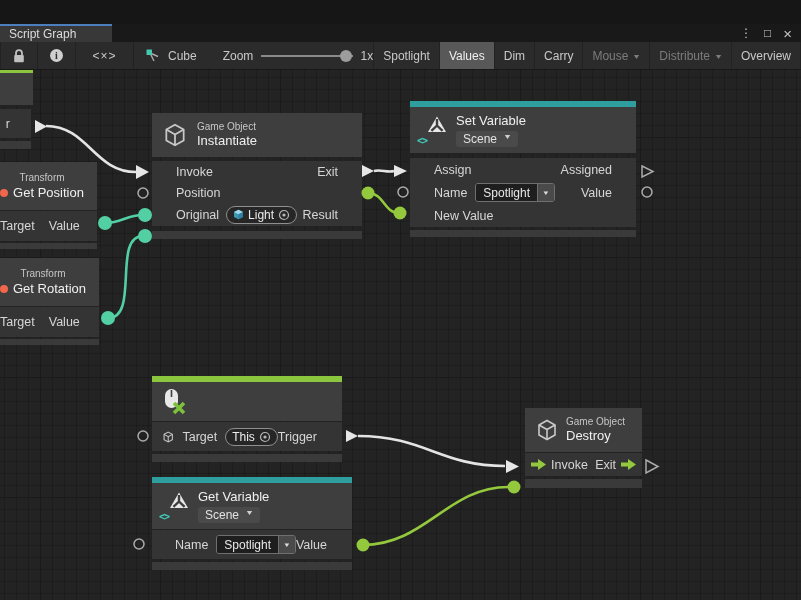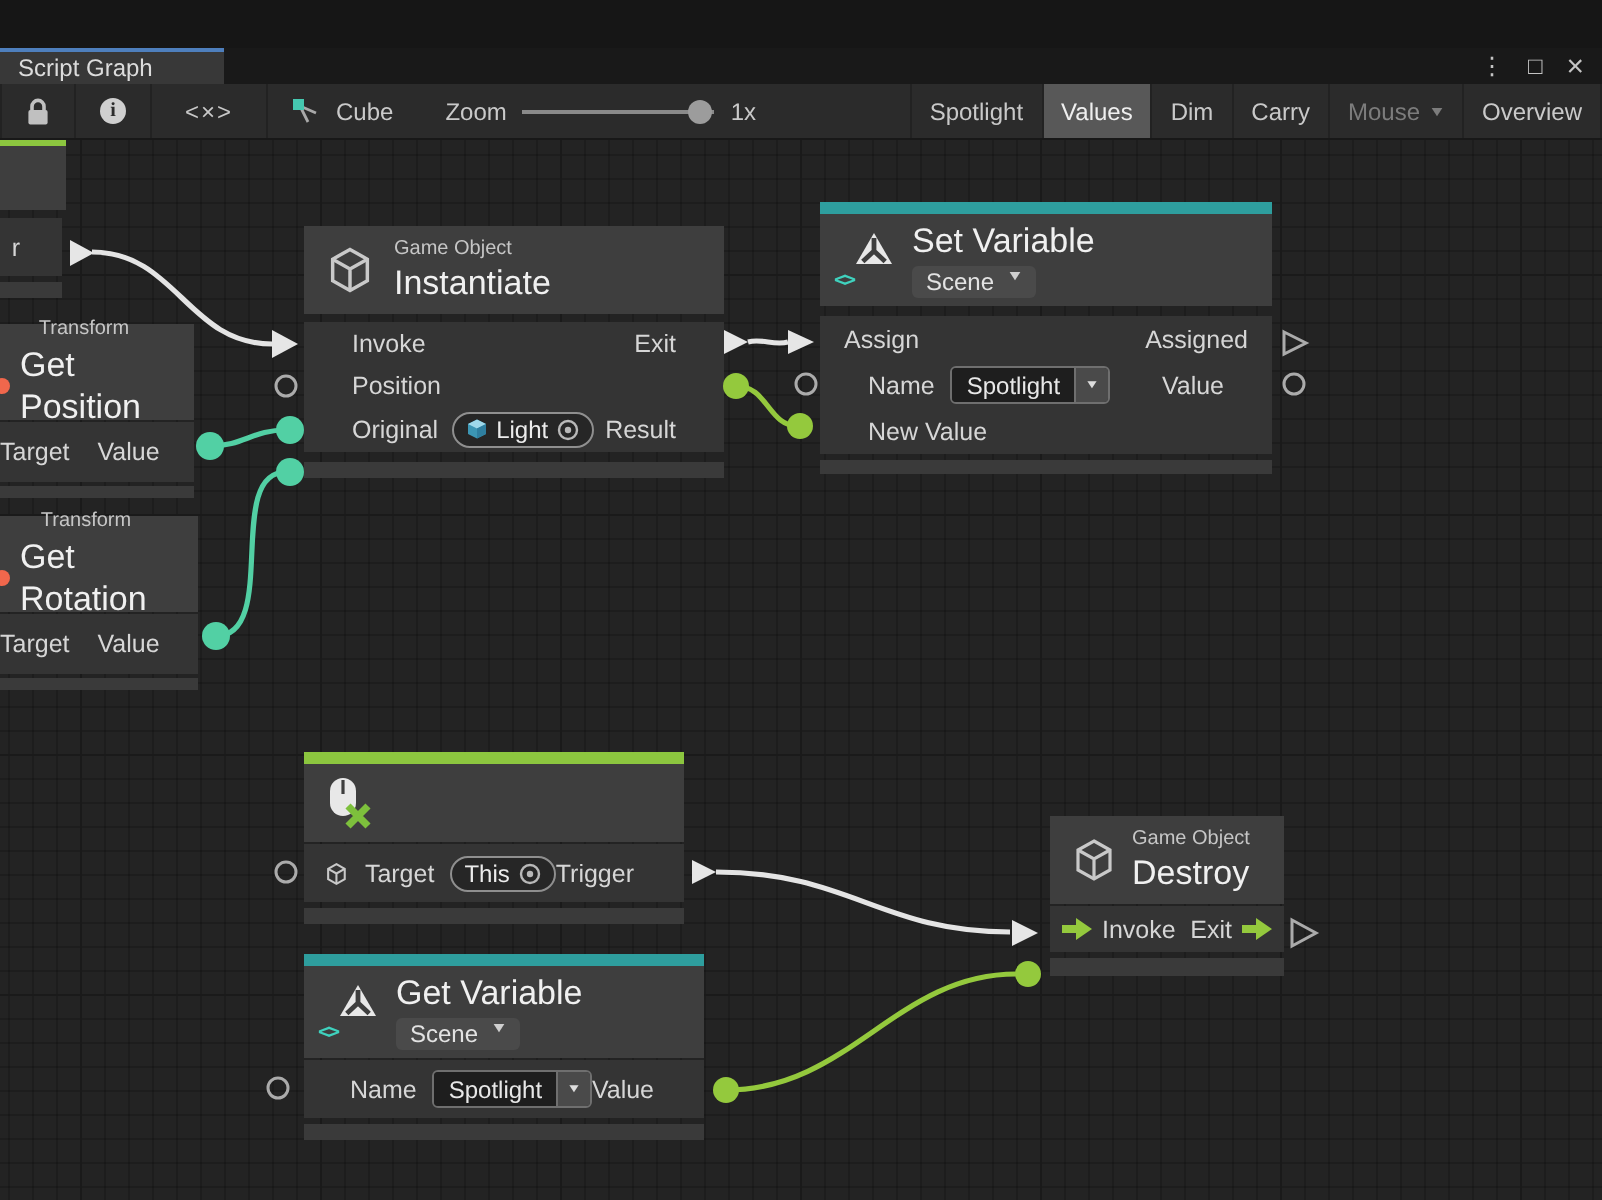--- a/index.html
+++ b/index.html
@@ -52,21 +52,21 @@
   .p-green{fill:#94C93D;}
   
   .vs-node{position:absolute;box-sizing:border-box;}
   .n-bar{height:6px;}
   .bar-green{background:#8CC63F;}
   .bar-teal{background:#2E9E9E;}
   .n-head{background:#3E3E3E;display:flex;align-items:center;padding:0 10px;gap:9px;box-sizing:border-box;}
   .n-body{background:#343434;margin-top:1px;}
   .n-foot{background:#3A3A3A;margin-top:3px;}
   .n-cat{font-size:10px;color:#C6C6C6;line-height:1.3;}
-  .n-title{font-size:17px;color:#F0F0F0;line-height:1.25;}
+  .n-title{font-size:13px;color:#F0F0F0;line-height:1.25;}
   .n-sub{font-size:10px;color:#BDBDBD;line-height:1.3;}
   .n-row{display:flex;align-items:center;color:#D6D6D6;font-size:12.5px;box-sizing:border-box;}
   .spacer{flex:1;}
   
   .pill-dd{display:inline-flex;align-items:flex-start;gap:7px;background:#4A4A4A;border-radius:3px;
            padding:1px 7px;font-size:12px;color:#E2E2E2;width:max-content;margin-top:2px;}
   .pill-dd .dd-caret{color:#CFCFCF;}
   .spot-dd{display:inline-flex;border:1px solid #6F6F6F;border-radius:3px;overflow:hidden;height:17px;align-items:stretch;}
   .spot-dd .val{background:#1E1E1E;padding:0 7px;font-size:12px;color:#E8E8E8;display:flex;align-items:center;}
   .spot-dd .btn{background:#4A4A4A;width:16px;display:flex;align-items:center;justify-content:center;
@@ -133,20 +133,24 @@
     <div class="tbtn">
         <span>Dim</span>
       </div>
     <div class="tbtn">
         <span>Carry</span>
       </div>
     <div class="tbtn disabled">
       <span>Mouse</span>
       <span class="dd-caret">▼</span>
     </div>
+    <div class="tbtn disabled">
+      <span>Distribute</span>
+      <span class="dd-caret">▼</span>
+    </div>
     <div class="tbtn">
         <span>Overview</span>
       </div>
   </div>
 </div>
 
 <div class="canvas">
 
   <div class="vs-node" style="left:0;top:-1px;width:40px;height:82px;">
     <div class="n-bar bar-green" style="position:absolute;left:0;top:0;width:33px;height:4px;"></div>
@@ -244,21 +248,21 @@
       </span>
       <span>
         <div class="n-title">Set Variable</div>
         <div class="pill-dd">
           <span>Scene</span>
           <span class="dd-caret">▼</span>
         </div>
       </span>
     </div>
     <div class="n-body" style="margin-top:5px;">
-      <div class="n-row" style="height:23px;padding:0 12px;">
+      <div class="n-row" style="height:23px;padding:0 24px;">
         <span>Assign</span>
         <span class="spacer"></span>
         <span>Assigned</span>
       </div>
       <div class="n-row" style="height:23px;padding:0 24px;">
         <span>Name</span>
         <span class="spot-dd" style="margin-left:8px;">
           <span class="val">Spotlight</span>
           <span class="btn">
               <span class="dd-caret">▼</span>

